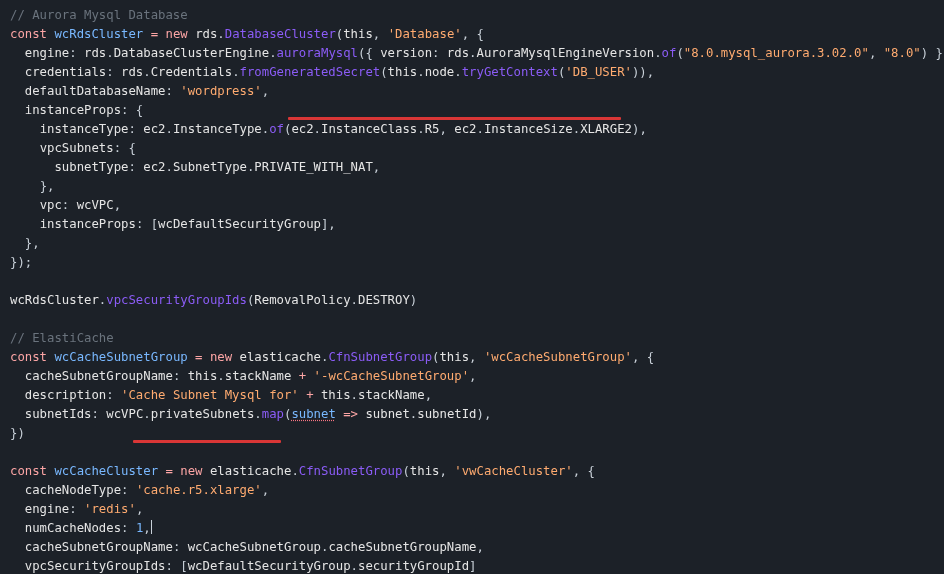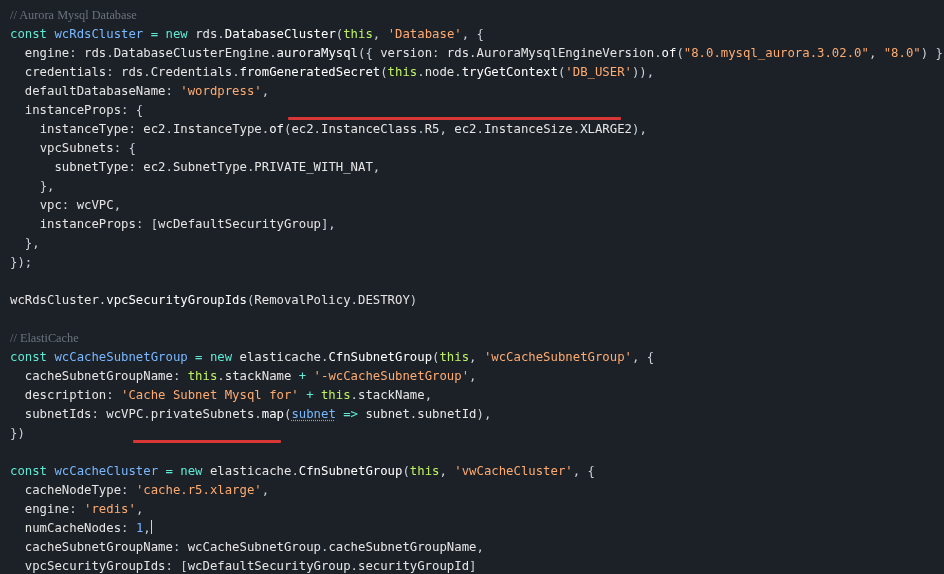--- a/index.html
+++ b/index.html
@@ -1,25 +1,25 @@
 <!DOCTYPE html>
 <html><head>
 <meta charset="utf-8">
 <style>
   html,body{margin:0;padding:0;width:944px;height:574px;background:#1c2128;font-family:Menlo,Consolas,"Courier New",monospace;font-size:12.3px;line-height:19px;color:#c9d1d9;overflow:hidden;}
   pre.code{margin:0;padding:6px 10px 10px 10px;white-space:pre;position:relative;}
-  .c{color:#6a737d;font-family:Liberation Serif, serif;} 
-  .kw{color:#5eead4;} 
+  .c{color:#6a737d;} 
+  .kw{color:#fca5a5;} 
   .tk{color:#79b8ff;} 
   .vr{color:#e5e5e5;} 
-  .fn{color:#ffffff;}
+  .fn{color:#8b5cf6;}
   .pn{color:#c9d1d9;} 
   .strOr{color:#ffab70;text-align:right;} 
   .num{color:#79b8ff;}
-  .th{color:#bef264;}
+  .th{color:#e5e5e5;}
   .caret{display:inline-block;width:1px;height:14px;background:#c9d1d9;vertical-align:-2px;}
   .squig{text-decoration-line:underline;text-decoration-style:dotted;text-decoration-color:#f97583;text-underline-offset:2px;}
   .ul-red{position:absolute;height:2.5px;background:#d93636;border-radius:1px;}
 </style>
 </head>
 <body>
 
 <pre class="code"><span class="c">// Aurora Mysql Database</span>
 <span class="kw">const</span> <span class="tk">wcRdsCluster</span> <span class="kw">=</span> <span class="kw">new</span> <span class="vr">rds</span><span class="pn">.</span><span class="fn">DatabaseCluster</span><span class="pn">(</span><span class="th">this</span><span class="pn">,</span> <span class="strOr">'Database'</span><span class="pn">, {</span>
   <span class="vr">engine</span><span class="pn">:</span> <span class="vr">rds</span><span class="pn">.</span><span class="vr">DatabaseClusterEngine</span><span class="pn">.</span><span class="fn">auroraMysql</span><span class="pn">({ </span><span class="vr">version</span><span class="pn">:</span> <span class="vr">rds</span><span class="pn">.</span><span class="vr">AuroraMysqlEngineVersion</span><span class="pn">.</span><span class="fn">of</span><span class="pn">(</span><span class="strOr">"8.0.mysql_aurora.3.02.0"</span><span class="pn">,</span> <span class="strOr">"8.0"</span><span class="pn">) }),</span>

